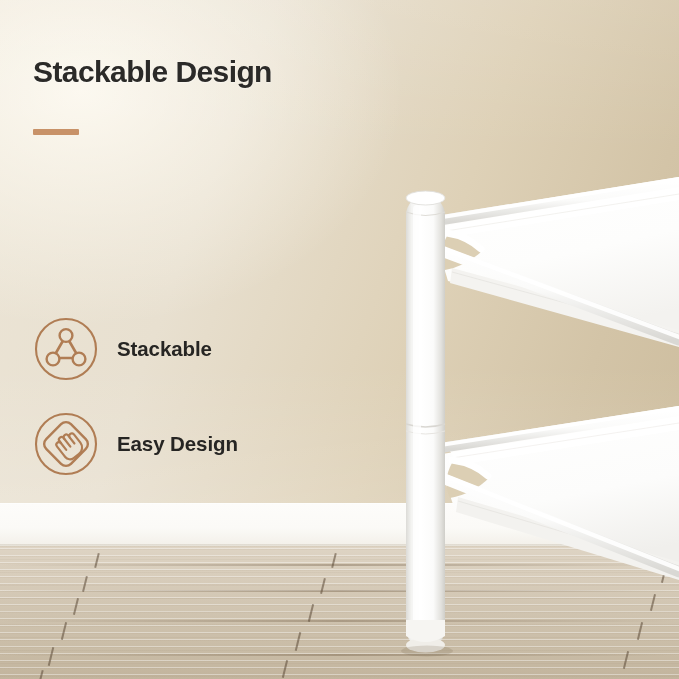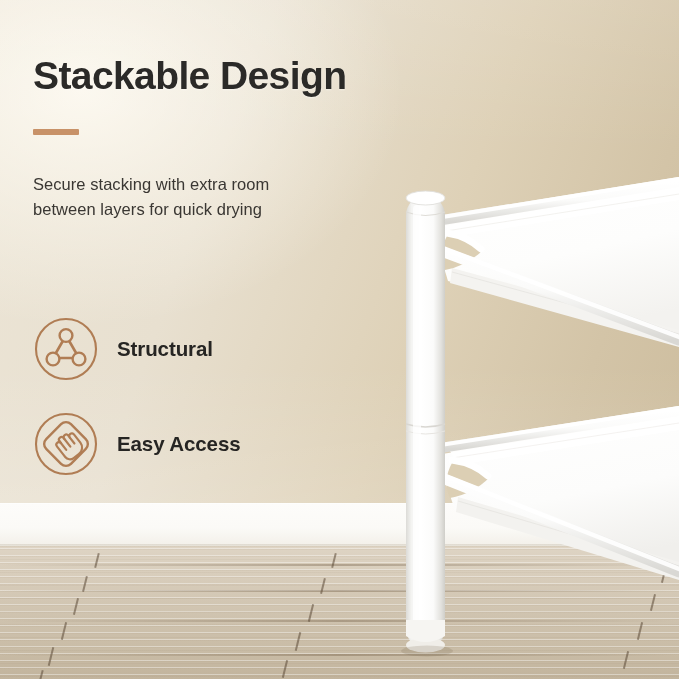--- a/index.html
+++ b/index.html
@@ -61,21 +61,21 @@
   }
   .seam {
     position:absolute;
     background:rgba(96,80,60,0.58);
     width:2px;
   }
 
   
   .headline {
     position:absolute; left:33px; top:56px;
-    font-size:39px; font-weight:bold; letter-spacing:-0.6px;
+    font-size:30px; font-weight:bold; letter-spacing:-0.6px;
     color:#2b2a28; line-height:1.05;
     text-shadow:0 1px 2px rgba(255,255,255,0.45);
   }
   .accent-bar {
     position:absolute; left:33px; top:129px;
     width:46px; height:6px; border-radius:1px;
     background:#c89268;
   }
   .subtitle {
     position:absolute; left:33px; top:172px;
@@ -131,53 +131,49 @@
     <div class="seam" style="left:284px; top:114px; height:18px; transform:rotate(14deg);"></div>
 
     <div class="seam" style="left:663px; top:20px;  height:17px; transform:rotate(14deg);"></div>
     <div class="seam" style="left:652px; top:48px;  height:17px; transform:rotate(14deg);"></div>
     <div class="seam" style="left:639px; top:76px;  height:18px; transform:rotate(14deg);"></div>
     <div class="seam" style="left:625px; top:105px; height:18px; transform:rotate(14deg);"></div>
   </div>
 
   <div class="headline">Stackable Design</div>
   <div class="accent-bar"></div>
-  <div class="subtitle">
-    <div>Secure stacking with extra room</div>
-    <div>between layers for quick drying</div>
-  </div>
 
   <div class="feature" id="feature-0">
     <svg class="feature-icon" viewBox="0 0 66 66">
       <circle cx="33" cy="33" r="30" fill="none" stroke="#b07d54" stroke-width="2.1"></circle>
       <path d="M33 19.5 L20 42 L46 42 Z" fill="none" stroke="#b07d54" stroke-width="2.6" stroke-linejoin="round"></path>
       <circle cx="33" cy="19.5" r="6.4" fill="#eae2d2" stroke="#b07d54" stroke-width="2.4"></circle>
       <circle cx="20" cy="43" r="6.4" fill="#eae2d2" stroke="#b07d54" stroke-width="2.4"></circle>
       <circle cx="46" cy="43" r="6.4" fill="#eae2d2" stroke="#b07d54" stroke-width="2.4"></circle>
     </svg>
     <div class="feature-label">
-      <div>Structural</div>
+      <div>Stackable</div>
     </div>
   </div>
 
   <div class="feature" id="feature-1">
     <svg class="feature-icon" viewBox="0 0 66 66">
       <circle cx="33" cy="33" r="30" fill="none" stroke="#b07d54" stroke-width="2.1"></circle>
       <rect x="15.5" y="15.5" width="35" height="35" rx="7" ry="7" fill="none" stroke="#b07d54" stroke-width="2.4" transform="rotate(45 33 33)"></rect>
       <g stroke="#b07d54" stroke-width="2.2" fill="none" stroke-linecap="round" stroke-linejoin="round" transform="rotate(-38 33 34)">
         <path d="M25 40 L25 29.5 a2.6 2.6 0 0 1 5.2 0 L30.2 27 a2.6 2.6 0 0 1 5.2 0
                  L35.4 28 a2.6 2.6 0 0 1 5.2 0 L40.6 30.5 a2.6 2.6 0 0 1 5.2 0 L45.8 41
                  a8 8 0 0 1 -8 8 L31 49 a6 6 0 0 1 -6 -6 Z"></path>
         <path d="M30.2 27 L30.2 38"></path>
         <path d="M35.4 28 L35.4 38"></path>
         <path d="M40.6 30.5 L40.6 38"></path>
       </g>
     </svg>
     <div class="feature-label">
-      <div>Easy Access</div>
+      <div>Easy Design</div>
     </div>
   </div>
 
   <svg id="product" viewBox="0 0 679 679">
     <defs>
       <linearGradient id="postG" x1="0" y1="0" x2="1" y2="0">
         <stop offset="0%" stop-color="#dcdbd7"></stop>
         <stop offset="14%" stop-color="#f4f4f2"></stop>
         <stop offset="38%" stop-color="#ffffff"></stop>
         <stop offset="70%" stop-color="#fbfbfa"></stop>

